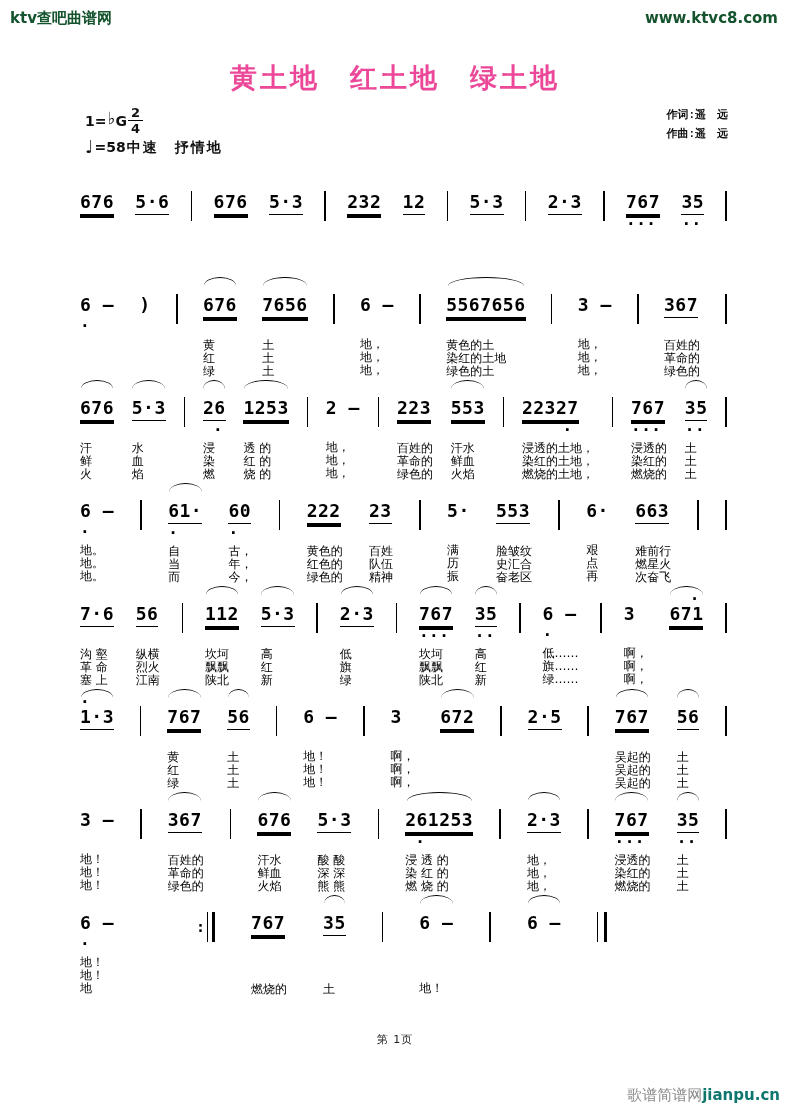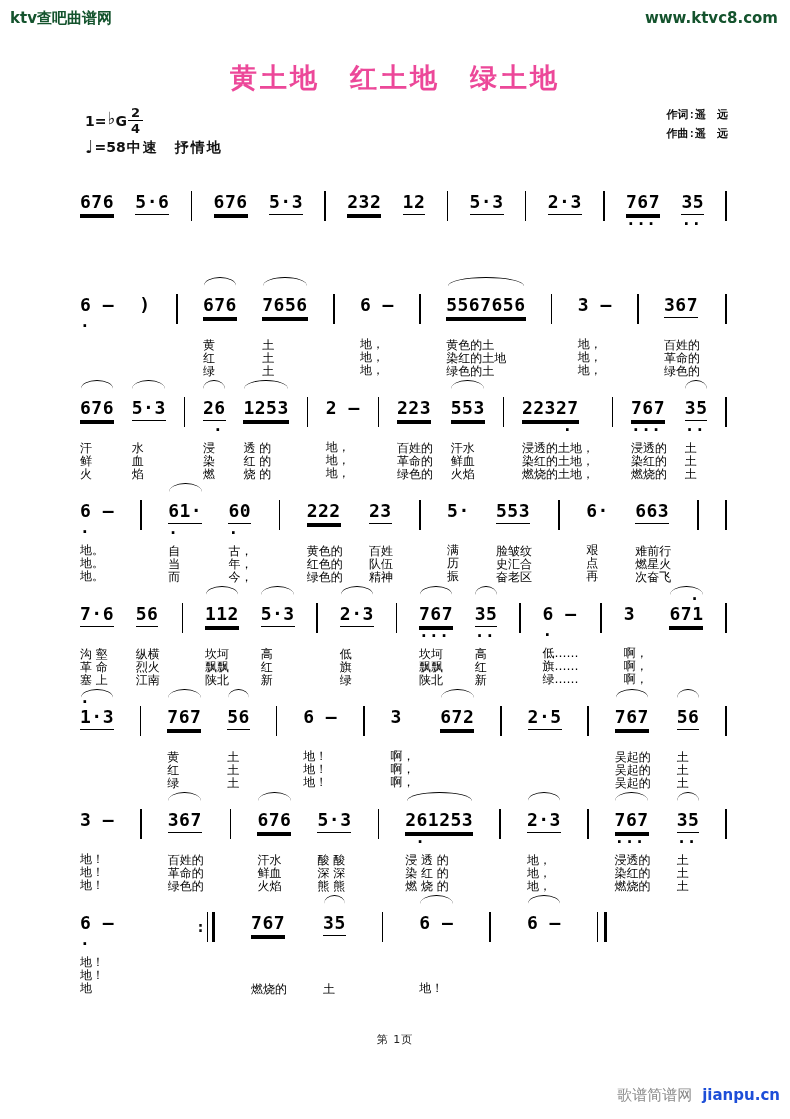--- a/index.html
+++ b/index.html
@@ -48,21 +48,21 @@
   .bar.f{width:6px;height:30px;background:none;margin-top:18px;
          border-left:1.6px solid #000;border-right:3.5px solid #000;}
   .rep{display:flex;align-items:center;margin-top:18px;height:30px;}
   .rdots{font-family:"DejaVu Sans Mono",monospace;font-weight:bold;font-size:15px;
          line-height:28px;margin-right:2px;}
   .dline{width:4px;height:30px;border-left:1.6px solid #000;border-right:3px solid #000;}
   
   .pagefoot{position:absolute;top:1032px;left:0;right:0;text-align:center;
             font-size:11px;color:#222;letter-spacing:1px;}
   .sitefoot{position:absolute;top:1086px;right:10px;font-size:15px;color:#8a8a8a;}
-  .sitefoot .url{color:#1d4ed8;font-weight:bold;margin-left:10px;}
+  .sitefoot .url{color:#0f766e;font-weight:bold;margin-left:0;}
 </style>
 </head>
 <body>
 
 <div class="page">
 
   <div class="hdr">
     <span>ktv查吧曲谱网</span>
     <span>www.ktvc8.com</span>
   </div>

